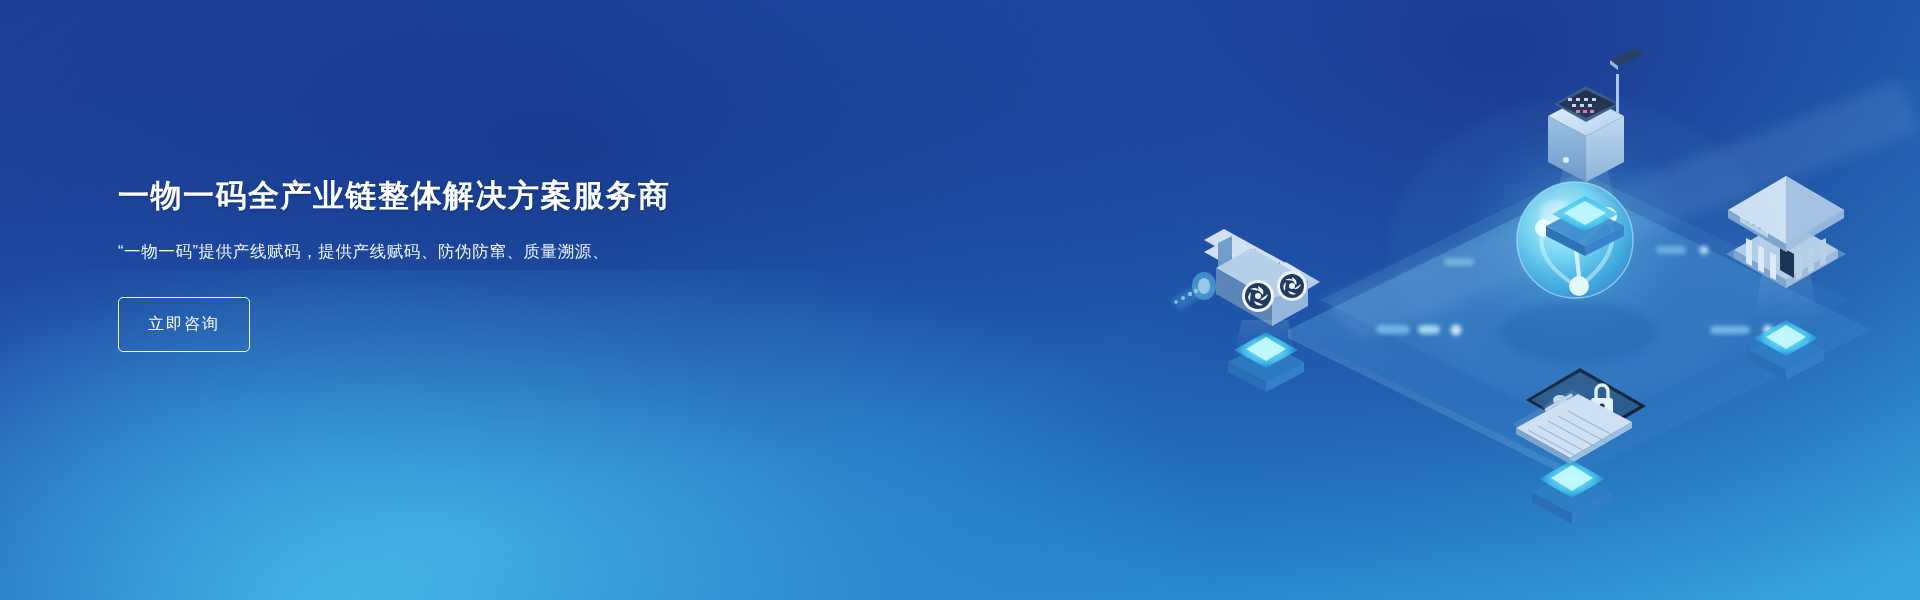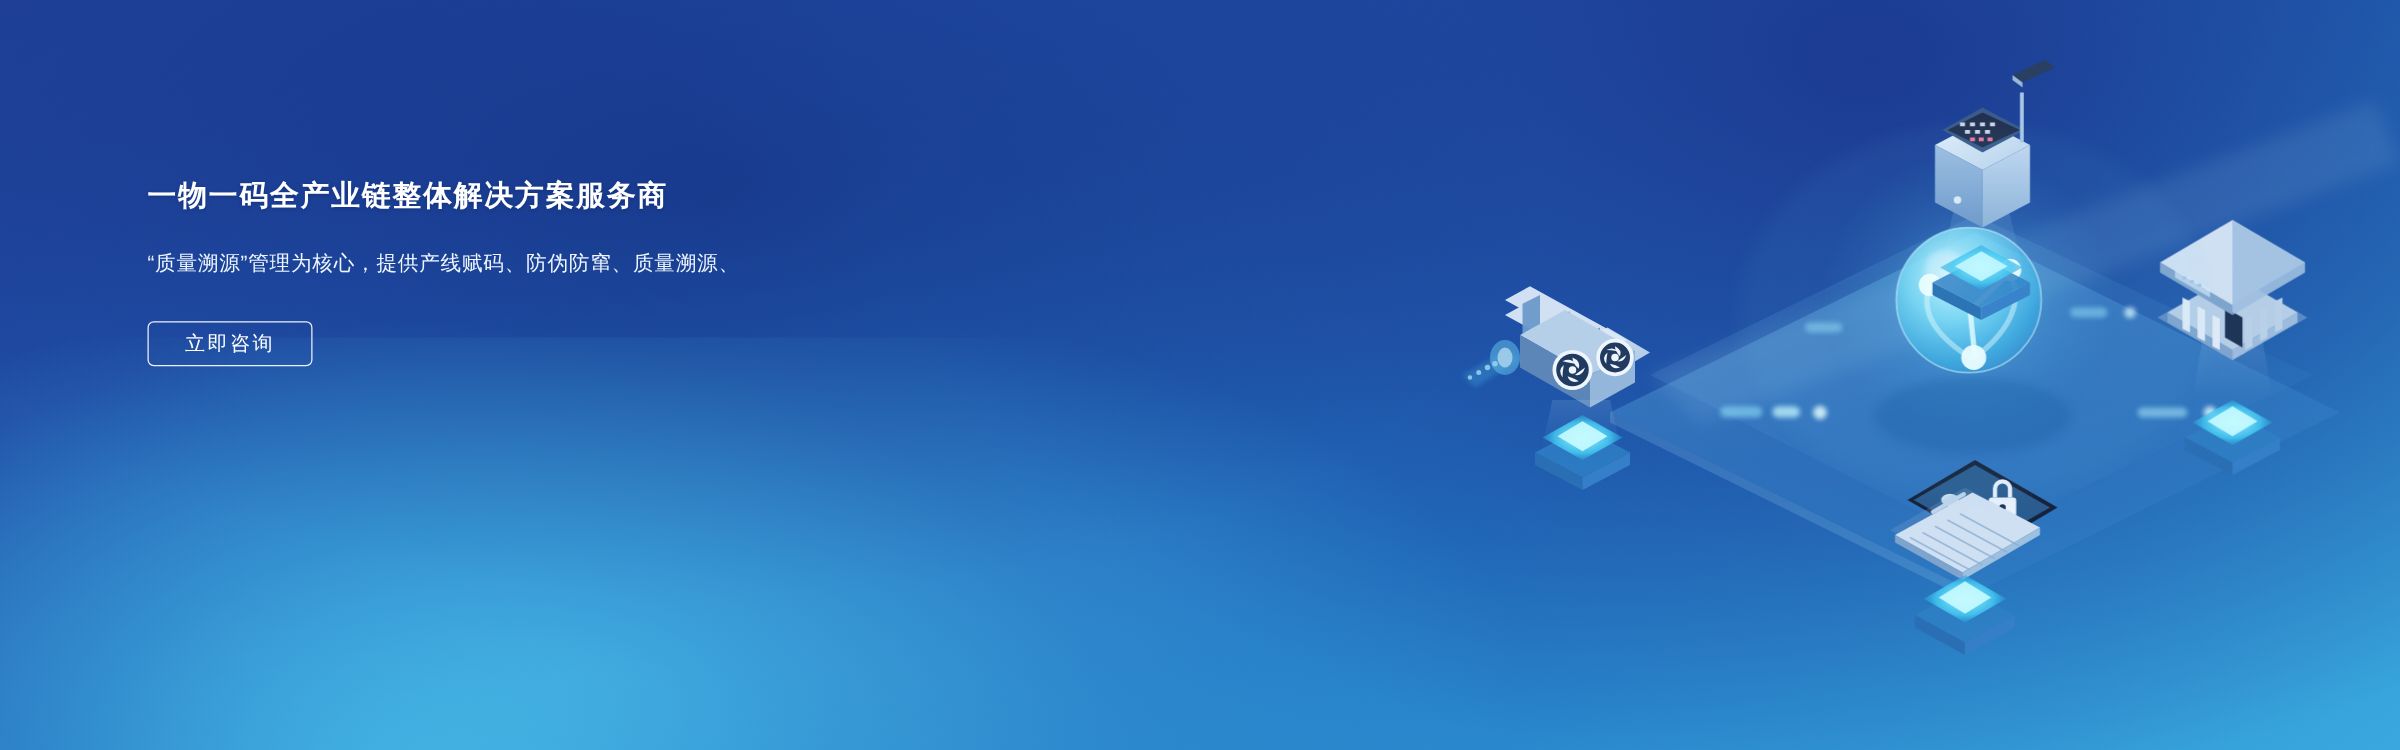--- a/index.html
+++ b/index.html
@@ -35,42 +35,43 @@
   }
 
   
   .copy {
     position:absolute;
     left:118px; top:136px;
     width:660px;
     color:#ffffff;
   }
   .headline {
-    font-size:23px;
+    font-size:31px;
     font-weight:bold;
     letter-spacing:1.5px;
     line-height:40px;
     color:#ffffff;
     white-space:nowrap;
     text-shadow:0 1px 3px rgba(10,30,80,0.35);
+    margin-top:40px;
   }
   .subcopy { margin-top:20px; }
   .subline {
     font-size:16.5px;
     line-height:31px;
     letter-spacing:0.6px;
     color:#eef6ff;
     white-space:nowrap;
   }
   .cta {
     display:inline-flex;
     align-items:center;
     justify-content:center;
     margin-top:30px;
-    width:132px; height:36px;
+    width:132px; height:55px;
     border:1px solid rgba(255,255,255,0.92);
     border-radius:5px;
     background:transparent;
     color:#ffffff;
     font-size:16px;
     letter-spacing:2px;
     cursor:pointer;
     font-family:inherit;
   }
 
@@ -386,19 +387,19 @@
       </g>
 
       <ellipse cx="560" cy="250" rx="190" ry="150" fill="#7fd9f5" opacity="0.05" filter="url(#blurSoft)"></ellipse>
     </svg>
   </div>
 
   <div class="copy">
     <h1 class="headline">一物一码全产业链整体解决方案服务商</h1>
 
     <div class="subcopy">
-      <p class="subline">“质量溯源”管理为核心，提供产线赋码、防伪防窜、质量溯源、</p>
+      <p class="subline">“一物一码”提供产线赋码，提供产线赋码、防伪防窜、质量溯源、</p>
     </div>
 
     <button class="cta">立即咨询</button>
   </div>
 
 </div>
 
 </body></html>

